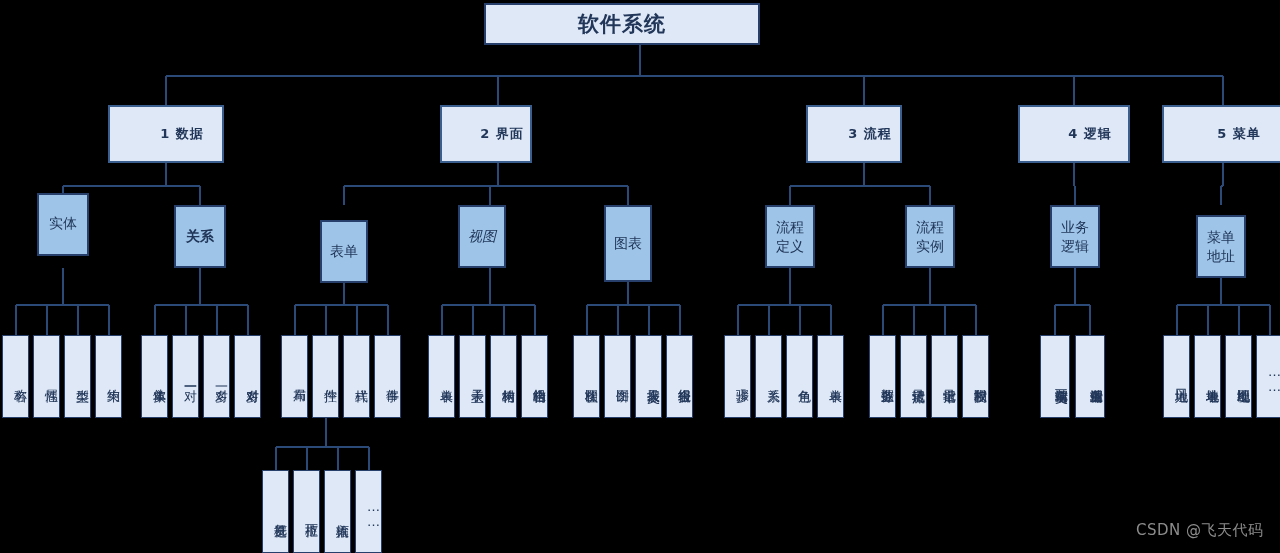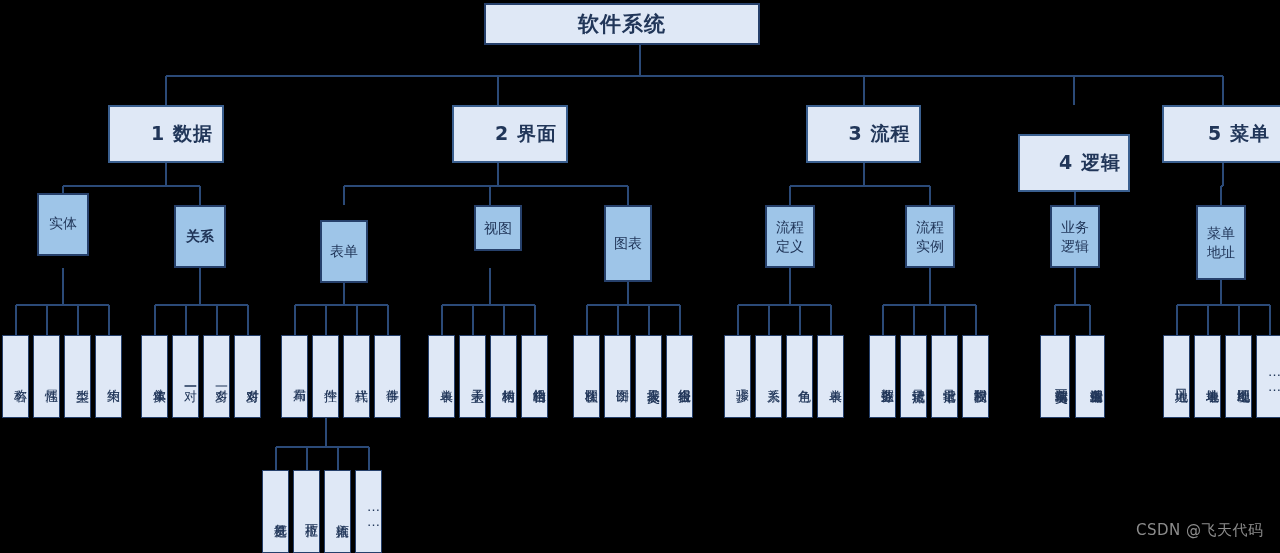--- a/index.html
+++ b/index.html
@@ -2,21 +2,21 @@
 <html><head>
 <meta charset="utf-8">
 <style>
   html,body{margin:0;padding:0;background:#000;}
   #stage{position:relative;width:1280px;height:553px;background:#000;overflow:hidden;
          font-family:"DejaVu Sans","Liberation Sans",sans-serif;}
   #wires{position:absolute;left:0;top:0;width:1280px;height:553px;}
   .node{position:absolute;box-sizing:border-box;display:flex;align-items:center;
         justify-content:center;text-align:center;color:#213659;}
   .node.root{background:#dfe8f6;border:2px solid #26406b;font-size:21px;font-weight:bold;letter-spacing:1px;}
-  .node.lvl1{background:#dfe8f6;border:2px solid #3a5f8f;font-size:19px;font-weight:bold;letter-spacing:1px;padding-left:32px;}
+  .node.lvl1{background:#dfe8f6;border:2px solid #3a5f8f;font-size:13px;font-weight:bold;letter-spacing:1px;padding-left:32px;}
   .node.lvl2{background:#9ec5e8;border:2px solid #26406b;font-size:14px;font-weight:normal;line-height:1.35;}
   .node.leaf{background:#dfe8f6;border:1.5px solid #26406b;font-size:13px;line-height:1.18;
              writing-mode:vertical-rl;text-orientation:upright;
              align-items:flex-start;justify-content:center;padding-top:5px;letter-spacing:0px;}
   .watermark{position:absolute;color:#8c8c8c;font-size:15px;letter-spacing:.5px;}
 </style>
 </head>
 <body>
 
 <div id="stage">
@@ -102,33 +102,33 @@
       <line x1="325.5" y1="418" x2="325.5" y2="447" stroke="#2b4a78" stroke-width="2" shape-rendering="crispEdges"></line>
       <line x1="275.5" y1="447" x2="368.5" y2="447" stroke="#2b4a78" stroke-width="2" shape-rendering="crispEdges"></line>
       <line x1="275.5" y1="447" x2="275.5" y2="470" stroke="#2b4a78" stroke-width="2" shape-rendering="crispEdges"></line>
       <line x1="306.5" y1="447" x2="306.5" y2="470" stroke="#2b4a78" stroke-width="2" shape-rendering="crispEdges"></line>
       <line x1="337.5" y1="447" x2="337.5" y2="470" stroke="#2b4a78" stroke-width="2" shape-rendering="crispEdges"></line>
       <line x1="368.5" y1="447" x2="368.5" y2="470" stroke="#2b4a78" stroke-width="2" shape-rendering="crispEdges"></line>
     </svg>
   <div id="nodes">
       <div class="node root" style="left: 484px; top: 3px; width: 276px; height: 42px;">软件系统</div>
       <div class="node lvl1" style="left: 108px; top: 105px; width: 116px; height: 58px;">1 数据</div>
-      <div class="node lvl1" style="left: 452px; top: 105px; width: 116px; height: 58px; text-align: right;">2 界面</div>
-      <div class="node lvl1" style="left: 806px; top: 105px; width: 115px; height: 58px;">3 流程</div>
-      <div class="node lvl1" style="left: 1018px; top: 105px; width: 112px; height: 58px; margin-top: 29px;">4 逻辑</div>
+      <div class="node lvl1" style="left: 440px; top: 105px; width: 92px; height: 58px; text-align: right;">2 界面</div>
+      <div class="node lvl1" style="left: 806px; top: 105px; width: 96px; height: 58px;">3 流程</div>
+      <div class="node lvl1" style="left: 1018px; top: 105px; width: 112px; height: 58px;">4 逻辑</div>
       <div class="node lvl1" style="left: 1162px; top: 105px; width: 122px; height: 58px;">5 菜单</div>
       <div class="node lvl2" style="left: 37px; top: 193px; width: 52px; height: 63px; font-family: Liberation Mono, monospace;">实体</div>
       <div class="node lvl2" style="left: 174px; top: 205px; width: 52px; height: 63px; font-weight: bold;">关系</div>
       <div class="node lvl2" style="left: 320px; top: 220px; width: 48px; height: 63px;">表单</div>
-      <div class="node lvl2" style="left: 474px; top: 205px; width: 48px; height: 46px;">视图</div>
+      <div class="node lvl2" style="left: 458px; top: 205px; width: 48px; height: 63px; font-style: italic;">视图</div>
       <div class="node lvl2" style="left: 604px; top: 205px; width: 48px; height: 77px;">图表</div>
       <div class="node lvl2" style="left: 765px; top: 205px; width: 50px; height: 63px;">流程<br>定义</div>
       <div class="node lvl2" style="left: 905px; top: 205px; width: 50px; height: 63px;">流程<br>实例</div>
       <div class="node lvl2" style="left: 1050px; top: 205px; width: 50px; height: 63px;">业务<br>逻辑</div>
-      <div class="node lvl2" style="left: 1196px; top: 205px; width: 50px; height: 75px;">菜单<br>地址</div>
+      <div class="node lvl2" style="left: 1196px; top: 215px; width: 50px; height: 63px;">菜单<br>地址</div>
       <div class="node leaf" style="left: 2px; top: 335px; width: 27px; height: 83px;">名称</div>
       <div class="node leaf" style="left: 33px; top: 335px; width: 27px; height: 83px;">属性</div>
       <div class="node leaf" style="left: 64px; top: 335px; width: 27px; height: 83px;">类型</div>
       <div class="node leaf" style="left: 95px; top: 335px; width: 27px; height: 83px;">约束</div>
       <div class="node leaf" style="left: 141px; top: 335px; width: 27px; height: 83px;">单实体</div>
       <div class="node leaf" style="left: 172px; top: 335px; width: 27px; height: 83px;">一对一</div>
       <div class="node leaf" style="left: 203px; top: 335px; width: 27px; height: 83px;">一对多</div>
       <div class="node leaf" style="left: 234px; top: 335px; width: 27px; height: 83px;">多对对</div>
       <div class="node leaf" style="left: 281px; top: 335px; width: 27px; height: 83px;">布局</div>
       <div class="node leaf" style="left: 312px; top: 335px; width: 27px; height: 83px;">控件</div>

